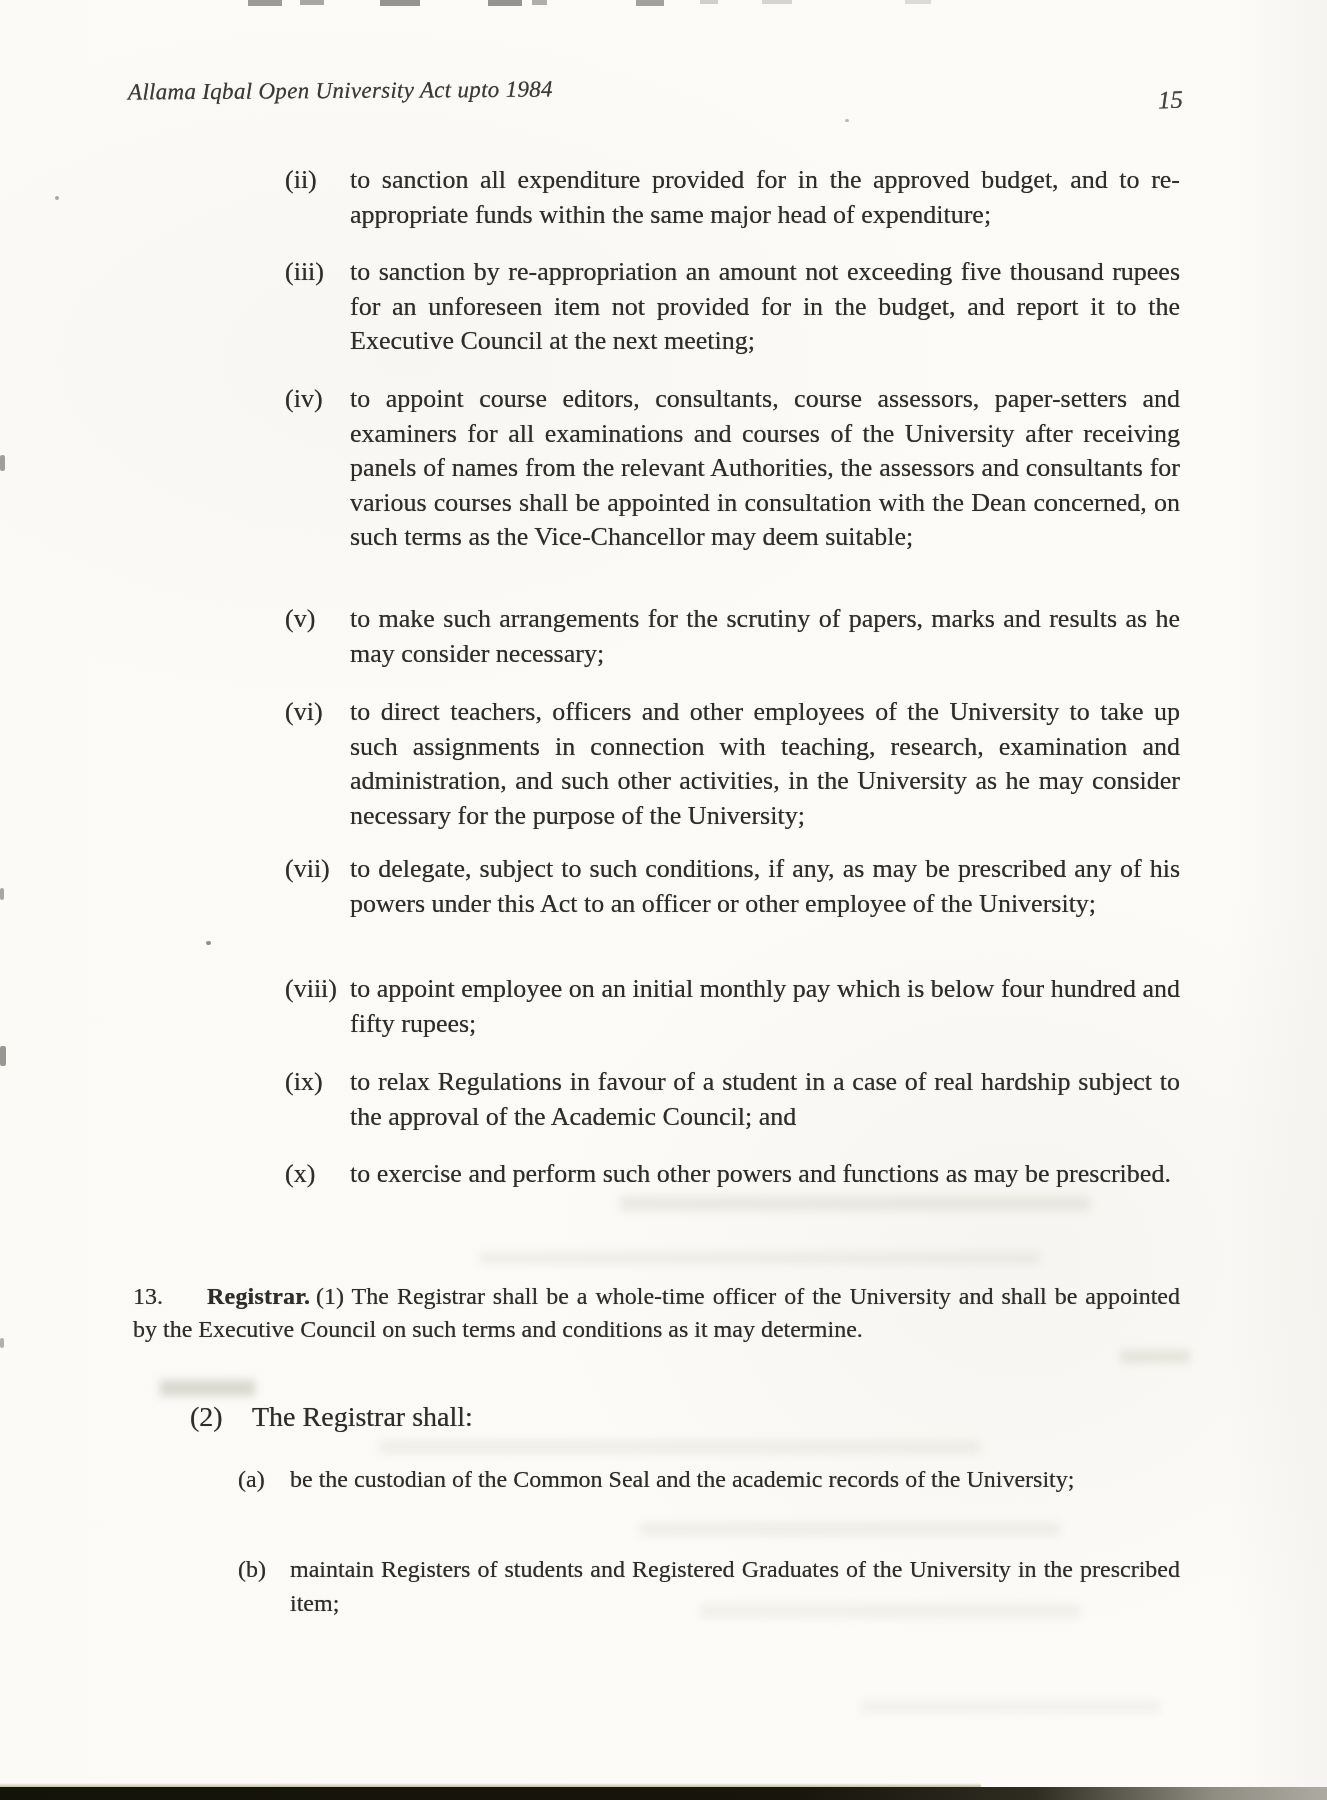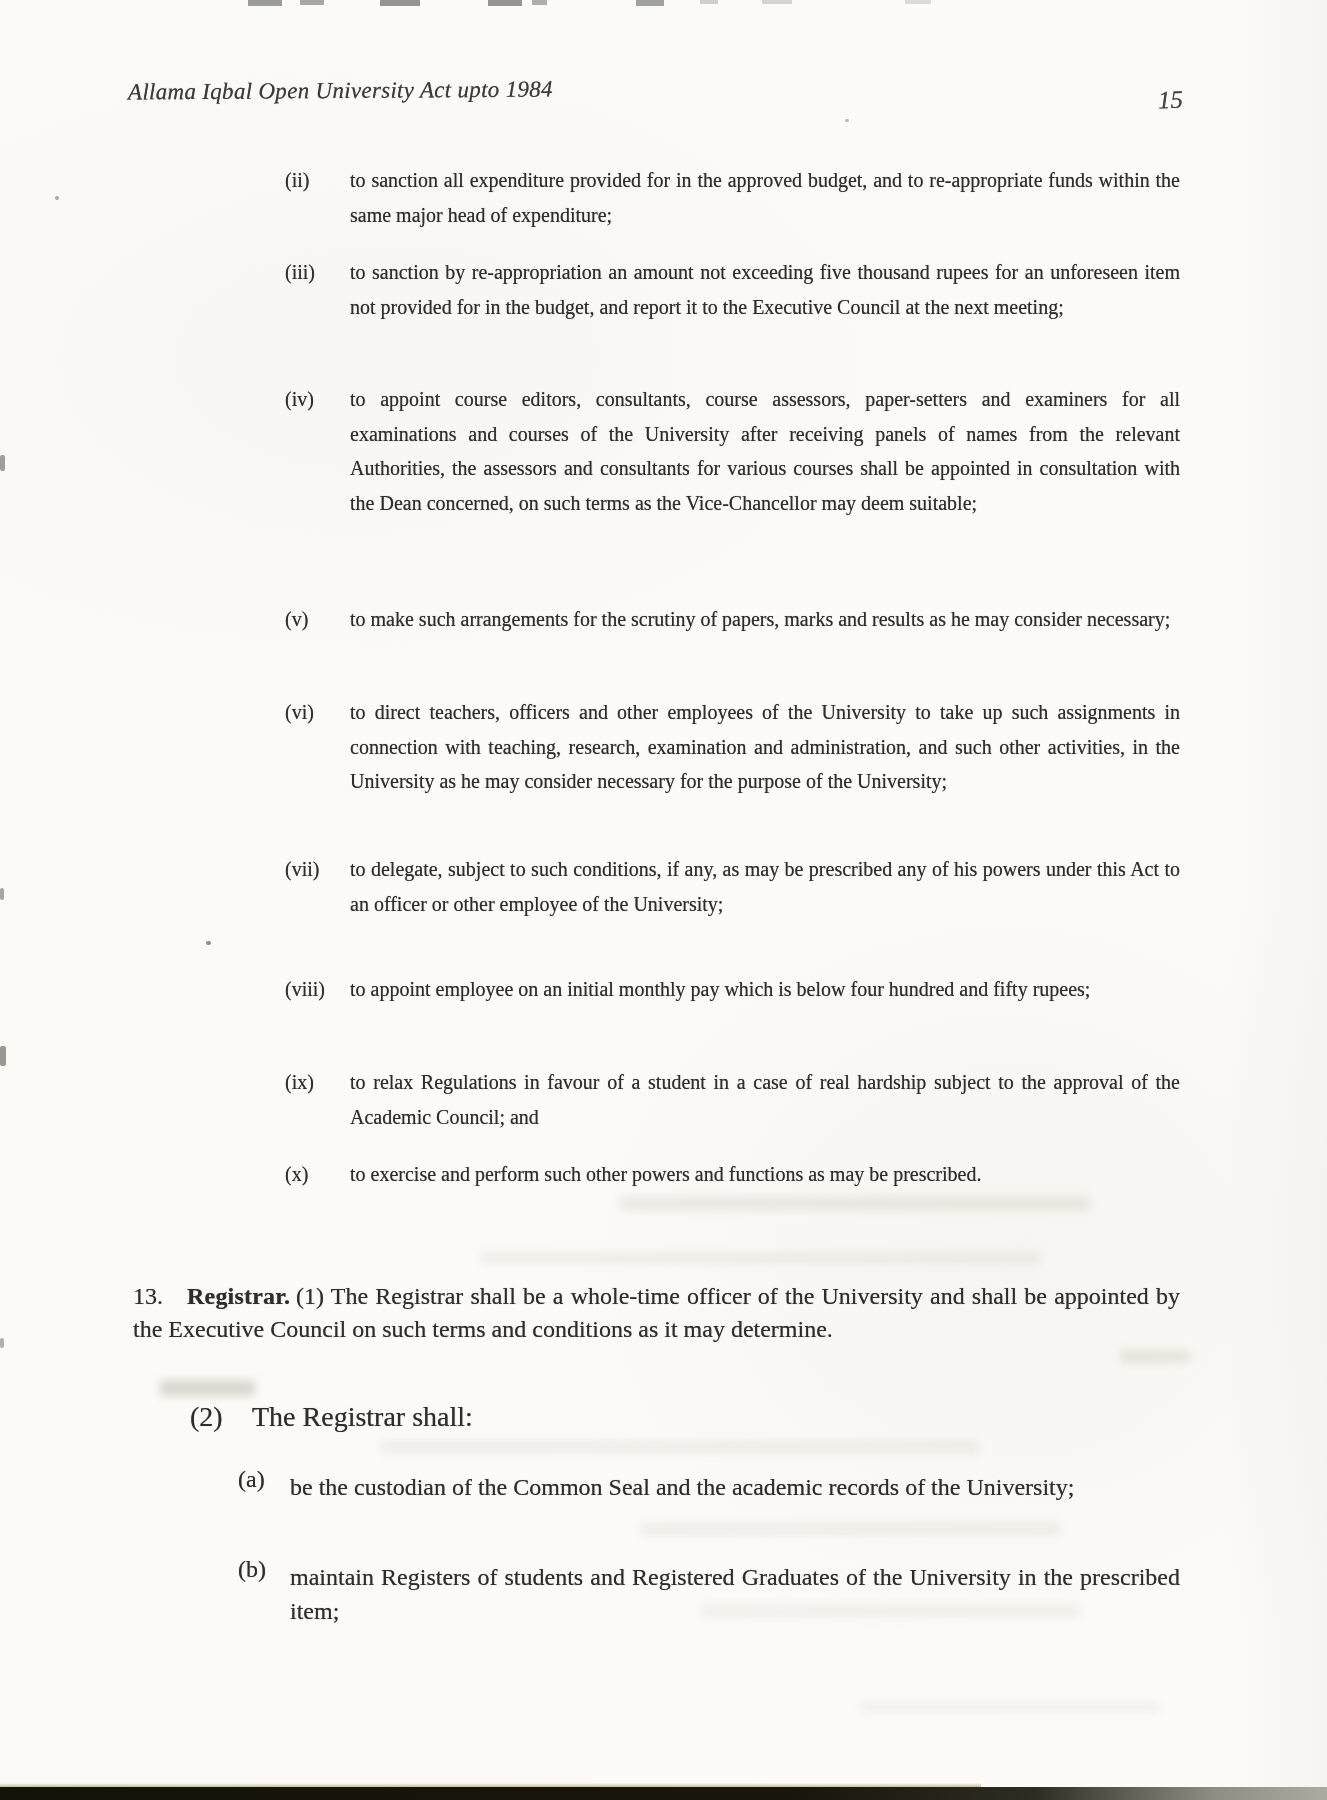--- a/index.html
+++ b/index.html
@@ -25,45 +25,45 @@
   }
   .hdr-page{
     position:absolute;left:1158px;top:86px;
     font-style:italic;font-size:25px;color:#44433f;
     transform:rotate(-2deg);
   }
 
   
   .clause{
     position:absolute;left:285px;width:895px;
-    font-size:20px;line-height:34.5px;
+    font-size:26px;line-height:34.5px;
   }
   .clause .cnum{position:absolute;left:0;top:0;white-space:nowrap;}
   .clause .ctext{
     margin-left:65px;text-align:justify;text-align-last:left;
   }
 
   
   .sec{
     position:absolute;left:133px;width:1047px;
     font-size:24px;line-height:32.5px;
     text-align:justify;text-align-last:left;
   }
-  .sec .snum{margin-right:24px;}
+  .sec .snum{margin-right:44px;}
   .sec .sterm{font-weight:bold;letter-spacing:0.2px;margin-right:6px;}
 
   .subline{position:absolute;left:190px;font-size:28px;line-height:33px;}
   .subline .cnum{display:inline-block;width:62px;}
 
   .abitem{
     position:absolute;left:238px;width:942px;
     font-size:24px;line-height:34px;
   }
   .abitem .cnum{position:absolute;left:0;top:0;}
-  .abitem .ctext{margin-left:52px;text-align:justify;text-align-last:left;margin-top:8px;}
+  .abitem .ctext{margin-left:52px;text-align:justify;text-align-last:left;}
 
   
   .band-top{position:absolute;top:0;left:0;right:0;height:8px;}
   .band-top .dash{position:absolute;top:0;background:#7b7b79;}
   .band-bottom{
     position:absolute;left:0;bottom:0;width:100%;height:13px;
     background:linear-gradient(to right,#141309 0%,#17150c 58%,#2f2d22 76%,#8f8d82 89%,#b7b5ab 100%);
   }
   .band-bottom::before{
     content:"";position:absolute;top:-4px;left:0;width:72%;height:4px;

